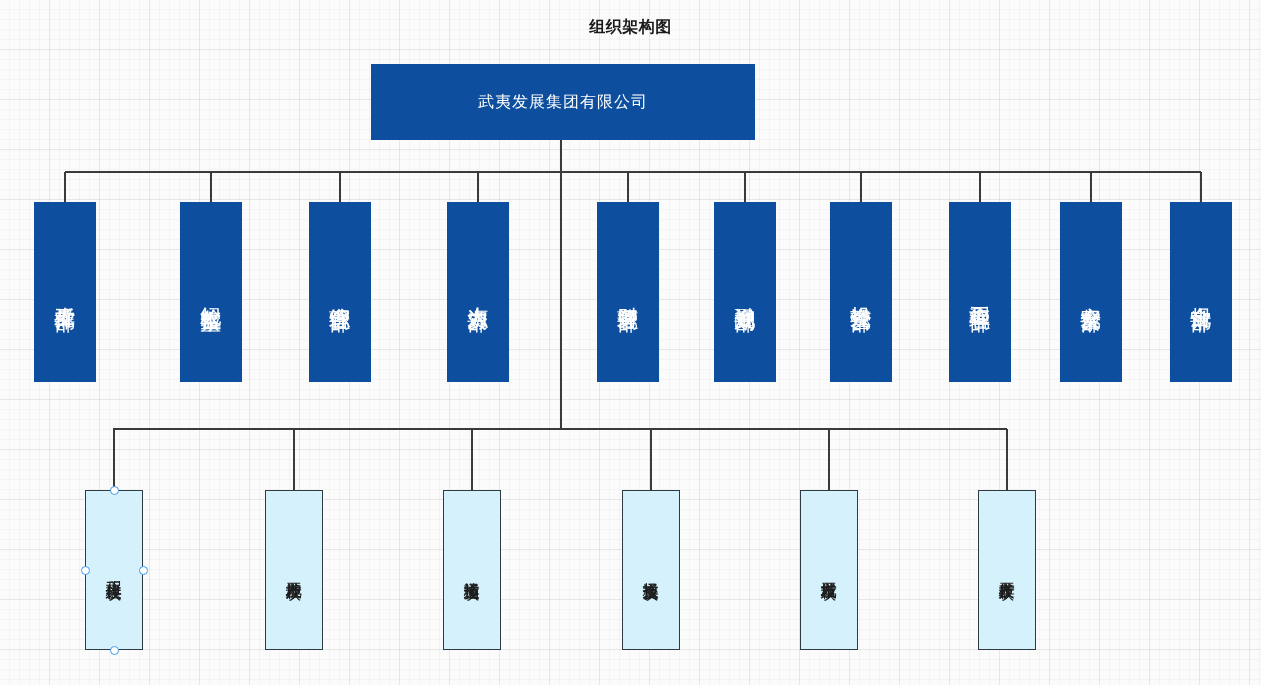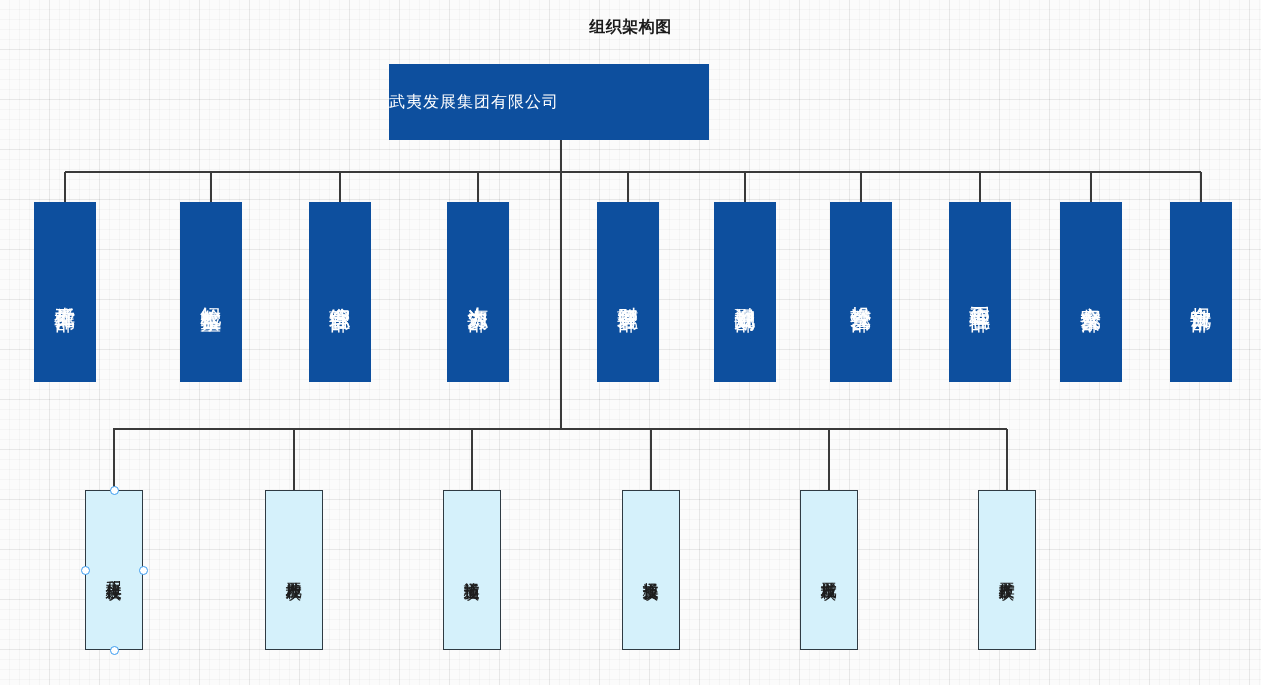--- a/index.html
+++ b/index.html
@@ -42,26 +42,26 @@
     position: absolute;
     left: 0; top: 0;
     width: 1261px;
     height: 685px;
     pointer-events: none;
   }
 
   
   .root-node {
     position: absolute;
-    left: 389px; top: 64px;
-    width: 320px; height: 76px;
+    left: 371px; top: 64px;
+    width: 384px; height: 76px;
     background: #0d4f9e;
     display: flex;
     align-items: center;
-    justify-content: flex-start;
+    justify-content: center;
   }
   .root-node .label {
     color: #ffffff;
     font-size: 16px;
     letter-spacing: 1px;
   }
 
   
   .dept-node {
     position: absolute;

